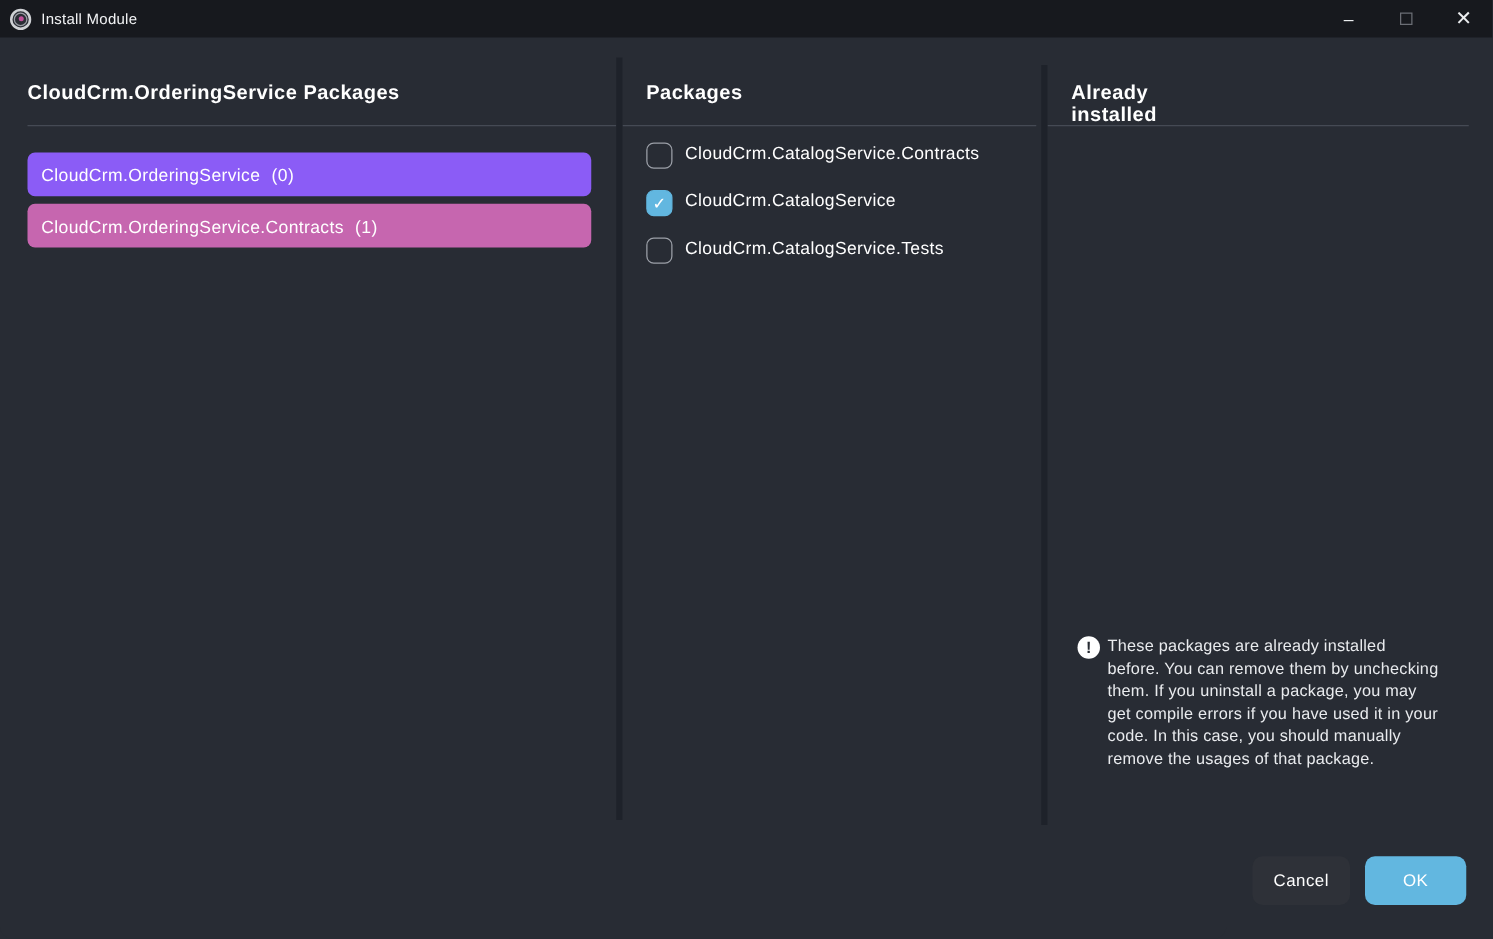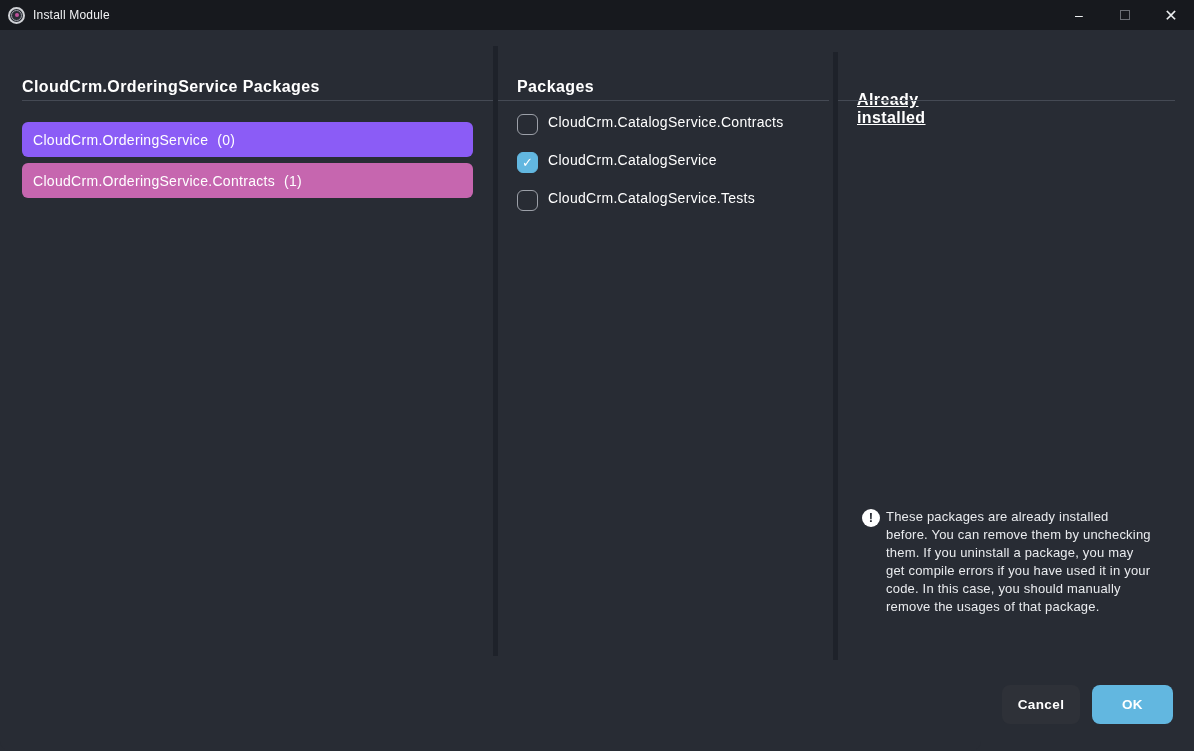--- a/index.html
+++ b/index.html
@@ -36,21 +36,21 @@
   .tb-btn {
     width: 46px; height: 30px; display: flex; align-items: center; justify-content: center;
     font-size: 14px; color: #eceef0; cursor: default;
   }
   .tb-btn.maximize { color: #6b6e75; }
   .tb-btn .max-box { width: 10px; height: 10px; border: 1px solid #6b6e75; }
   .tb-btn.close { font-size: 16px; }
 
   
   .col-header {
-    position: absolute; font-size: 16px; font-weight: bold; letter-spacing: 0.4px; color: #ffffff; margin-top: 12px;
+    position: absolute; font-size: 16px; font-weight: bold; letter-spacing: 0.4px; color: #ffffff;
   }
   .h-divider { position: absolute; height: 1px; background: #454a54; }
   .v-bar { position: absolute; width: 5px; background: #1e222a; }
 
   
   .mod-list { position: absolute; left: 22px; top: 122px; width: 451px; }
   .mod-item {
     width: 451px; height: 35px; border-radius: 6px; margin-bottom: 6px;
     background: #8b5cf6; display: flex; align-items: center;
     padding-left: 11px; font-size: 14px; letter-spacing: 0.3px; cursor: pointer;
@@ -80,21 +80,21 @@
     flex: 0 0 auto; margin-top: 1px;
   }
   .note-text {
     margin-left: 6px; width: 268px; font-size: 13px; line-height: 18px;
     letter-spacing: 0.2px; color: #e9ebee;
   }
 
   
   .btn {
     position: absolute; top: 685px; height: 39px; border: none; border-radius: 8px;
-    font-family: "Liberation Sans", sans-serif; font-size: 13.5px; font-weight: bold;
+    font-family: "Liberation Sans", sans-serif; font-size: 13.5px; font-weight: normal;
     letter-spacing: 0.4px; color: #ffffff; cursor: pointer;
   }
   .btn-cancel { left: 1002px; width: 78px; background: #2e3138; }
   .btn-ok { left: 1092px; width: 81px; background: #62b7e0; }
 </style>
 </head>
 <body>
 
 <div class="window">
 
@@ -105,21 +105,21 @@
       <div class="tb-btn minimize">–</div>
       <div class="tb-btn maximize">
           <span class="max-box"></span>
         </div>
       <div class="tb-btn close">✕</div>
     </div>
   </div>
 
   <div class="col-header" style="left:22px; top:66px;">CloudCrm.OrderingService Packages</div>
   <div class="col-header" style="left:517px; top:66px;">Packages</div>
-  <div class="col-header" style="left:857px; top:79px;text-decoration:underline;">Already installed</div>
+  <div class="col-header" style="left:857px; top:66px;">Already installed</div>
 
   <div class="h-divider" style="left:22px; top:100px; width:471px;"></div>
   <div class="h-divider" style="left:498px; top:100px; width:331px;"></div>
   <div class="h-divider" style="left:838px; top:100px; width:337px;"></div>
 
   <div class="v-bar" style="left:493px; top:46px; height:610px;"></div>
   <div class="v-bar" style="left:833px; top:52px; height:608px;"></div>
 
   <div class="mod-list" id="mod-list">
       <div class="mod-item">

